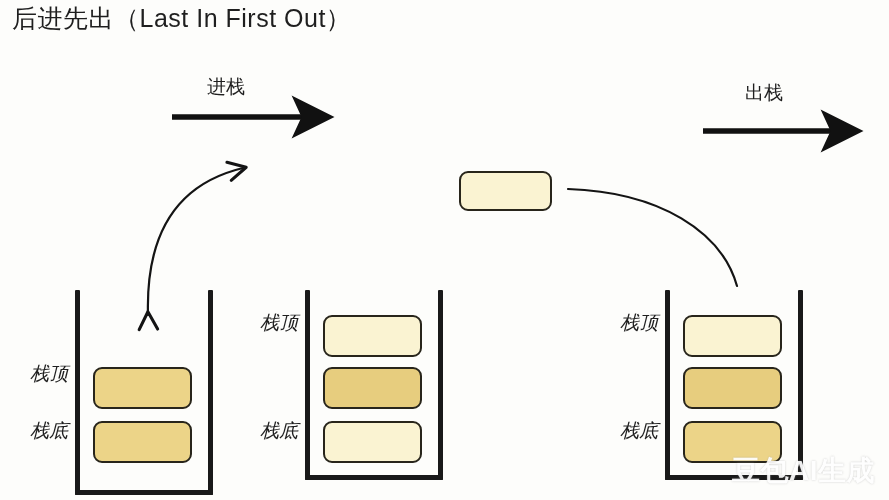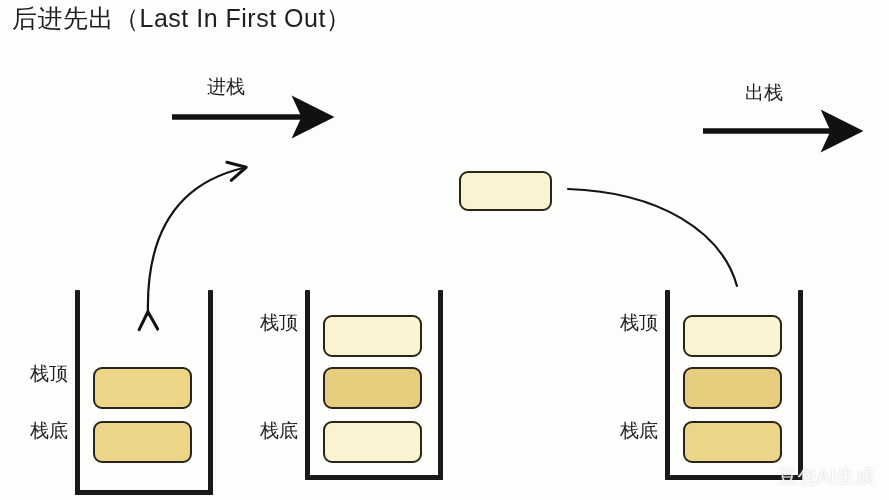--- a/index.html
+++ b/index.html
@@ -72,29 +72,30 @@
   .block.gold2 { background: #e7cd7e; }
   .block.cream { background: #faf3d2; }
 
   
   .side-label {
     position: absolute;
     font-size: 19px;
     color: #1f1f1f;
     white-space: nowrap;
     text-align: right;
+    font-style: italic;
   }
 
   
   .watermark {
     position: absolute;
     right: 14px;
     bottom: 10px;
-    font-size: 19px;
-    font-weight: normal;
+    font-size: 28px;
+    font-weight: bold;
     color: #ffffff;
     opacity: 0.92;
     text-shadow: 0 0 2px rgba(150,150,150,0.55);
     letter-spacing: 0.5px;
     white-space: nowrap;
   }
 </style>
 </head>
 <body>
 

